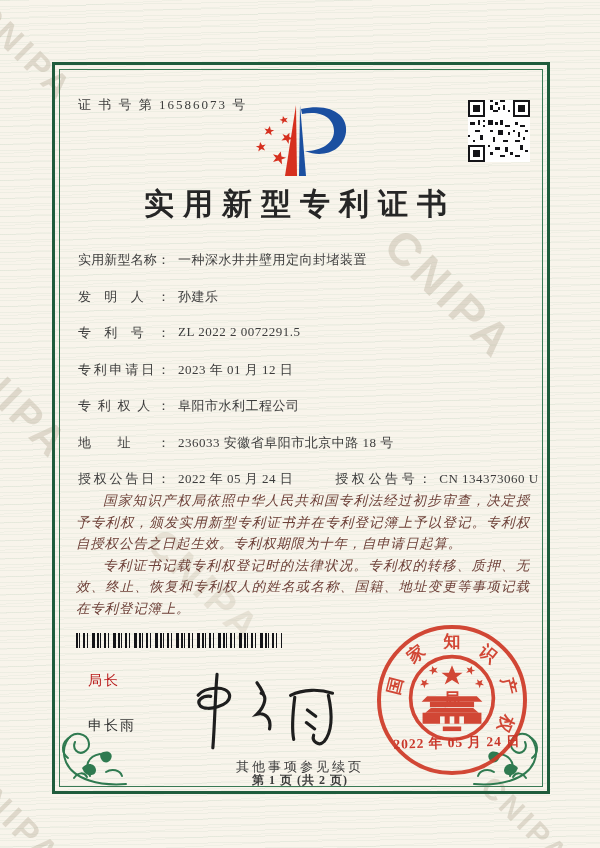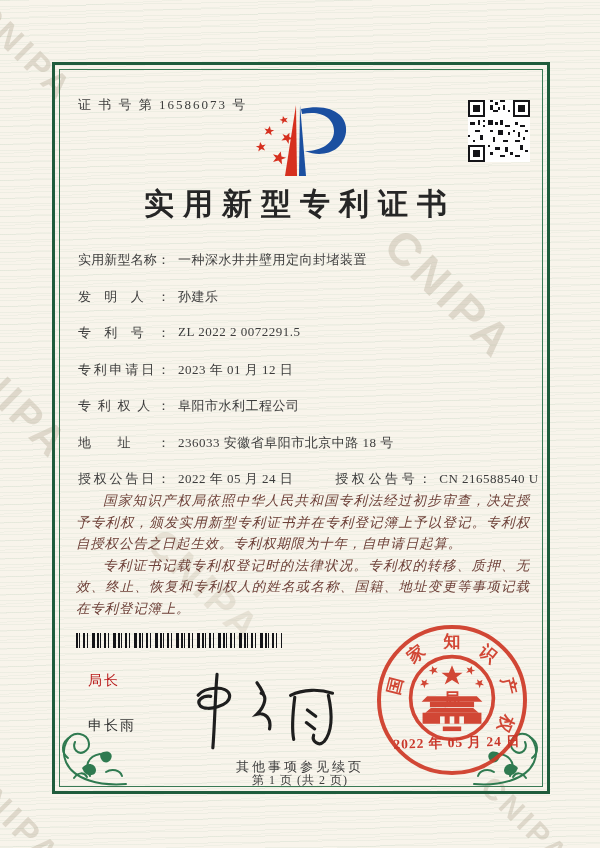--- a/index.html
+++ b/index.html
@@ -61,21 +61,21 @@
   .ring-char:nth-child(2){transform:rotate(-76deg) translateY(-58px);}
   .ring-char:nth-child(3){transform:rotate(-38deg) translateY(-58px);}
   .ring-char:nth-child(4){transform:rotate(0deg) translateY(-58px);}
   .ring-char:nth-child(5){transform:rotate(38deg) translateY(-58px);}
   .ring-char:nth-child(6){transform:rotate(76deg) translateY(-58px);}
   .ring-char:nth-child(7){transform:rotate(114deg) translateY(-58px);}
   .emblem{position:absolute;left:29px;top:27px;width:92px;height:92px;}
   .seal-date{position:absolute;left:368px;top:734px;width:178px;text-align:center;font-size:13.5px;
     font-weight:bold;color:#c9372a;letter-spacing:1px;transform:rotate(-1.5deg);z-index:4;white-space:nowrap;}
 
-  .page-number{position:absolute;left:0;top:772px;width:100%;text-align:center;font-size:12px;color:#3c3c3c;letter-spacing:1px;z-index:2;}
+  .page-number{position:absolute;left:0;top:772px;width:100%;text-align:center;font-size:12px;color:#3c3c3c;letter-spacing:1px;z-index:2;font-weight:bold;}
   .footer-note{position:absolute;left:0;top:758px;width:100%;text-align:center;font-size:13px;color:#3c3c3c;letter-spacing:3px;z-index:2;}
 
   .orn{position:absolute;width:76px;height:68px;z-index:2;}
   .orn-left{left:54px;top:722px;}
   .orn-right{left:470px;top:722px;transform:scaleX(-1);}
 </style>
 </head>
 <body>
 
 <div class="page">
@@ -144,21 +144,21 @@
       <div class="field-row">
         <span class="field-label">专利申请日：</span><span class="field-value">2023 年 01 月 12 日</span>
       </div>
       <div class="field-row">
         <span class="field-label">专利权人：</span><span class="field-value">阜阳市水利工程公司</span>
       </div>
       <div class="field-row">
         <span class="field-label">地址：</span><span class="field-value">236033 安徽省阜阳市北京中路 18 号</span>
       </div>
       <div class="field-row dual">
-        <span class="group1"><span class="field-label">授权公告日：</span><span class="field-value">2022 年 05 月 24 日</span></span><span class="group2"><span class="field-label">授权公告号：</span><span class="field-value">CN 216588540 U</span></span>
+        <span class="group1"><span class="field-label">授权公告日：</span><span class="field-value">2022 年 05 月 24 日</span></span><span class="group2"><span class="field-label">授权公告号：</span><span class="field-value">CN 134373060 U</span></span>
       </div>
     </div>
 
     <div class="body-text">
       <p>国家知识产权局依照中华人民共和国专利法经过初步审查，决定授予专利权，颁发实用新型专利证书并在专利登记簿上予以登记。专利权自授权公告之日起生效。专利权期限为十年，自申请日起算。</p>
       <p>专利证书记载专利权登记时的法律状况。专利权的转移、质押、无效、终止、恢复和专利权人的姓名或名称、国籍、地址变更等事项记载在专利登记簿上。</p>
     </div>
 
     <div class="barcode"></div>
 

